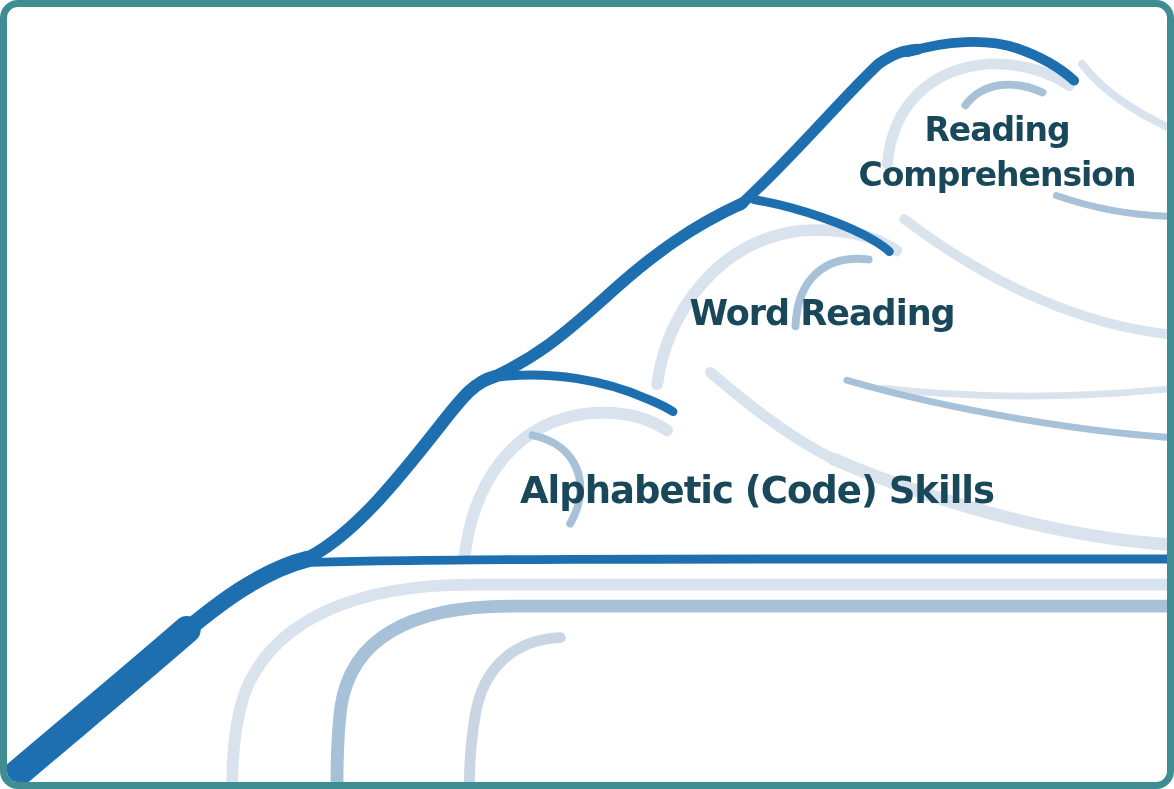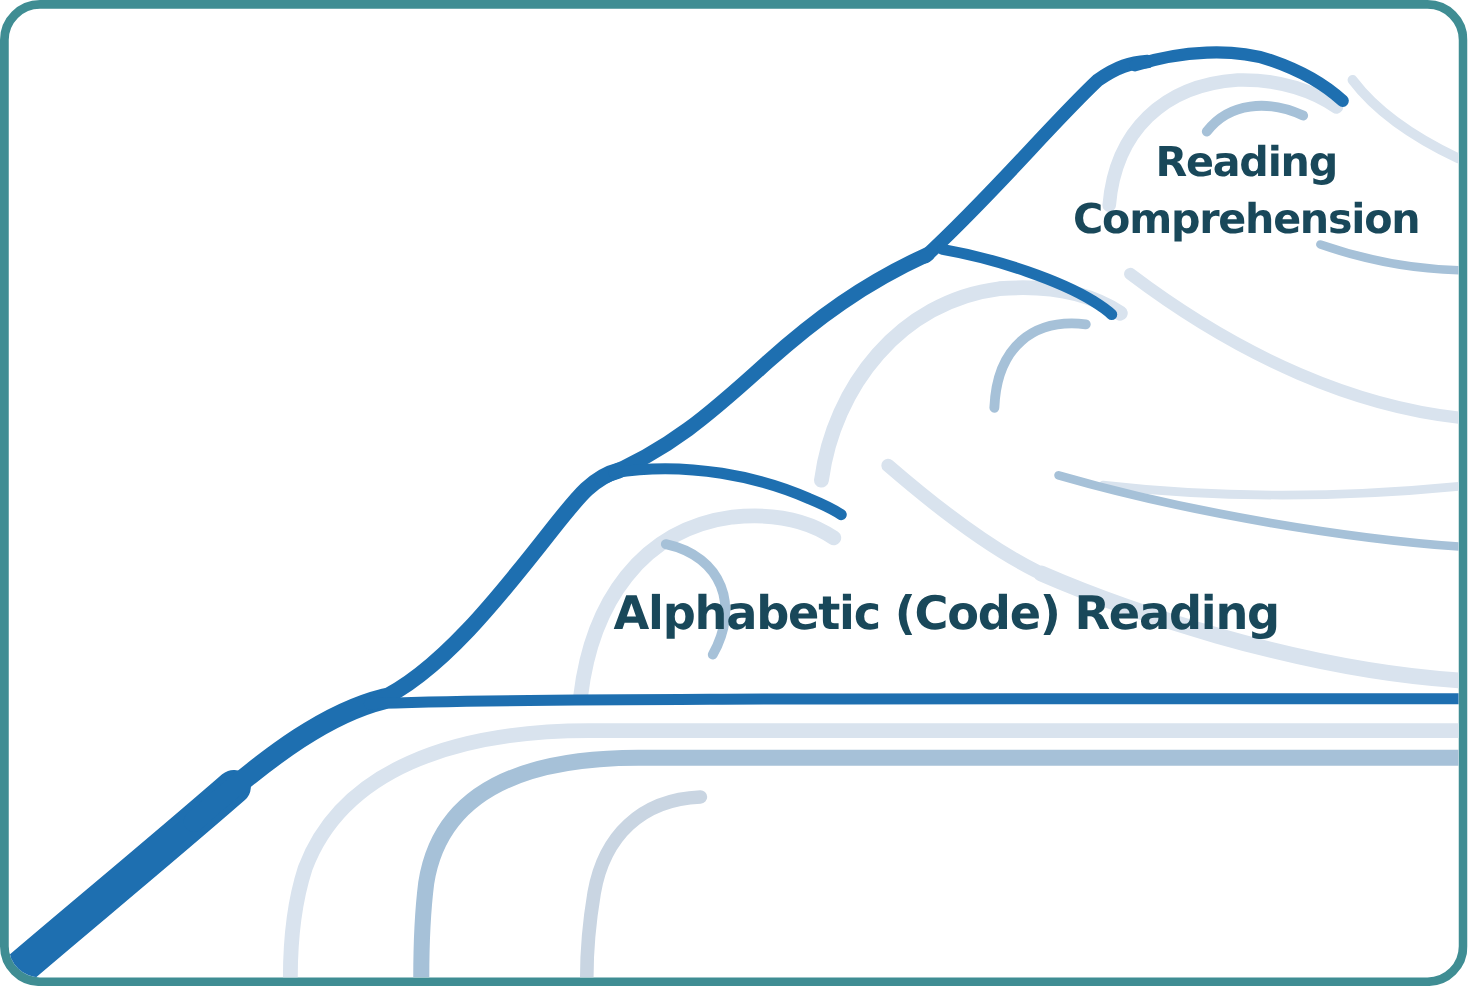--- a/index.html
+++ b/index.html
@@ -7,21 +7,21 @@
     padding: 0;
     background: #ffffff;
     font-family: "DejaVu Sans", "Liberation Sans", sans-serif;
   }
   .frame {
     position: relative;
     width: 1174px;
     height: 789px;
     box-sizing: border-box;
     border: 7px solid #3f8d93;
-    border-radius: 32px;
+    border-radius: 18px;
     background: #ffffff;
     overflow: hidden;
   }
   .waves-svg {
     position: absolute;
     left: 0; top: 0;
     width: 100%;
     height: 100%;
     display: block;
   }
@@ -90,17 +90,18 @@
       <path stroke-width="10" d="M 912,46 C 950,34 992,32 1022,42 C 1048,51 1066,62 1080,75" stroke="#1e6fb0"></path>
       <path stroke-width="9" d="M 756,196 C 802,204 852,222 878,238 C 886,243 890,246 893,249" stroke="#1e6fb0"></path>
       <path stroke-width="9" d="M 490,378 C 550,368 610,382 648,399 C 660,404 668,408 674,412" stroke="#1e6fb0"></path>
       <path stroke-width="9" d="M 292,566 C 420,561 780,562 1174,562" stroke="#1e6fb0"></path>
     </g>
   </svg>
 
   <div class="wave-label lbl-reading-comprehension">Reading
 Comprehension</div>
 
+  <div class="wave-label lbl-word-reading">Word Reading</div>
 
-  <div class="wave-label lbl-alphabetic-skills">Alphabetic (Code) Reading</div>
+  <div class="wave-label lbl-alphabetic-skills">Alphabetic (Code) Skills</div>
 
 
 </div>
 
 </body></html>

